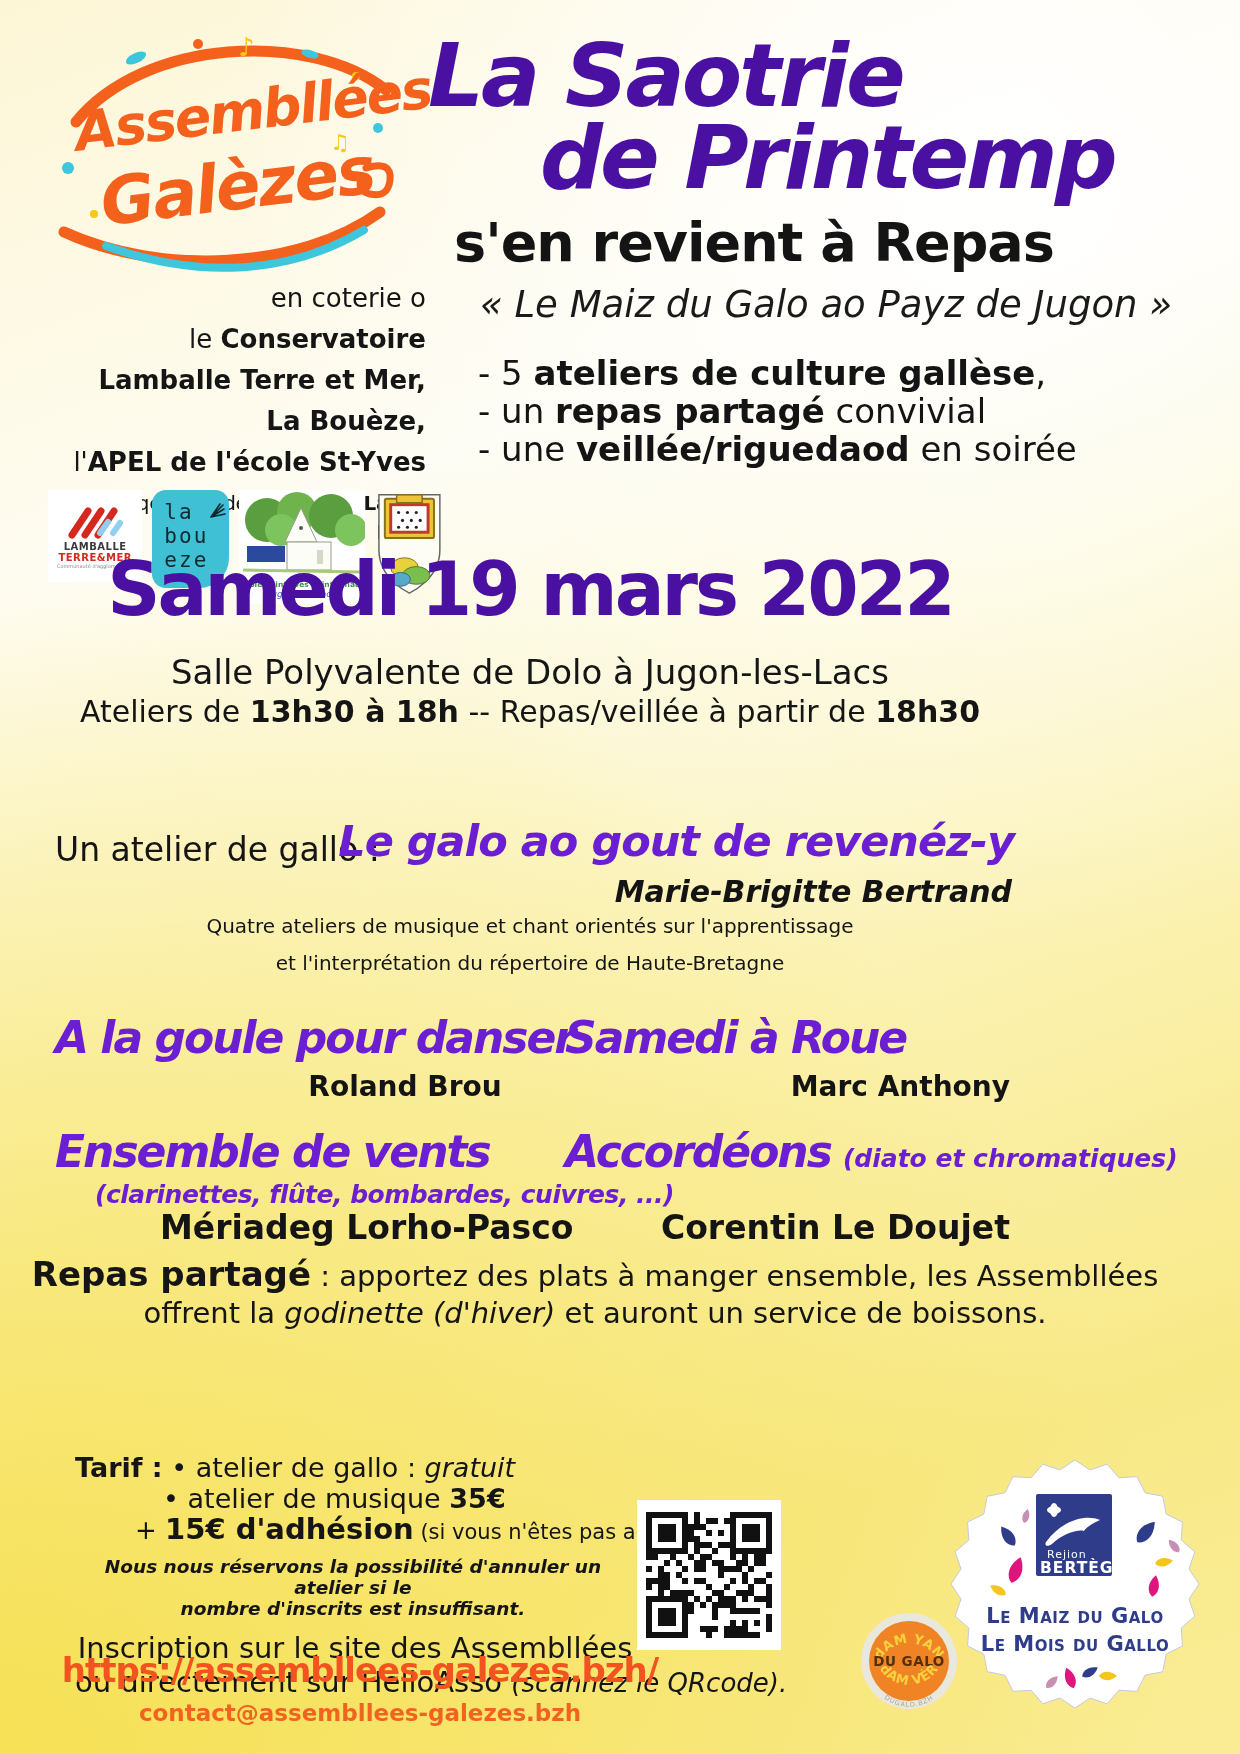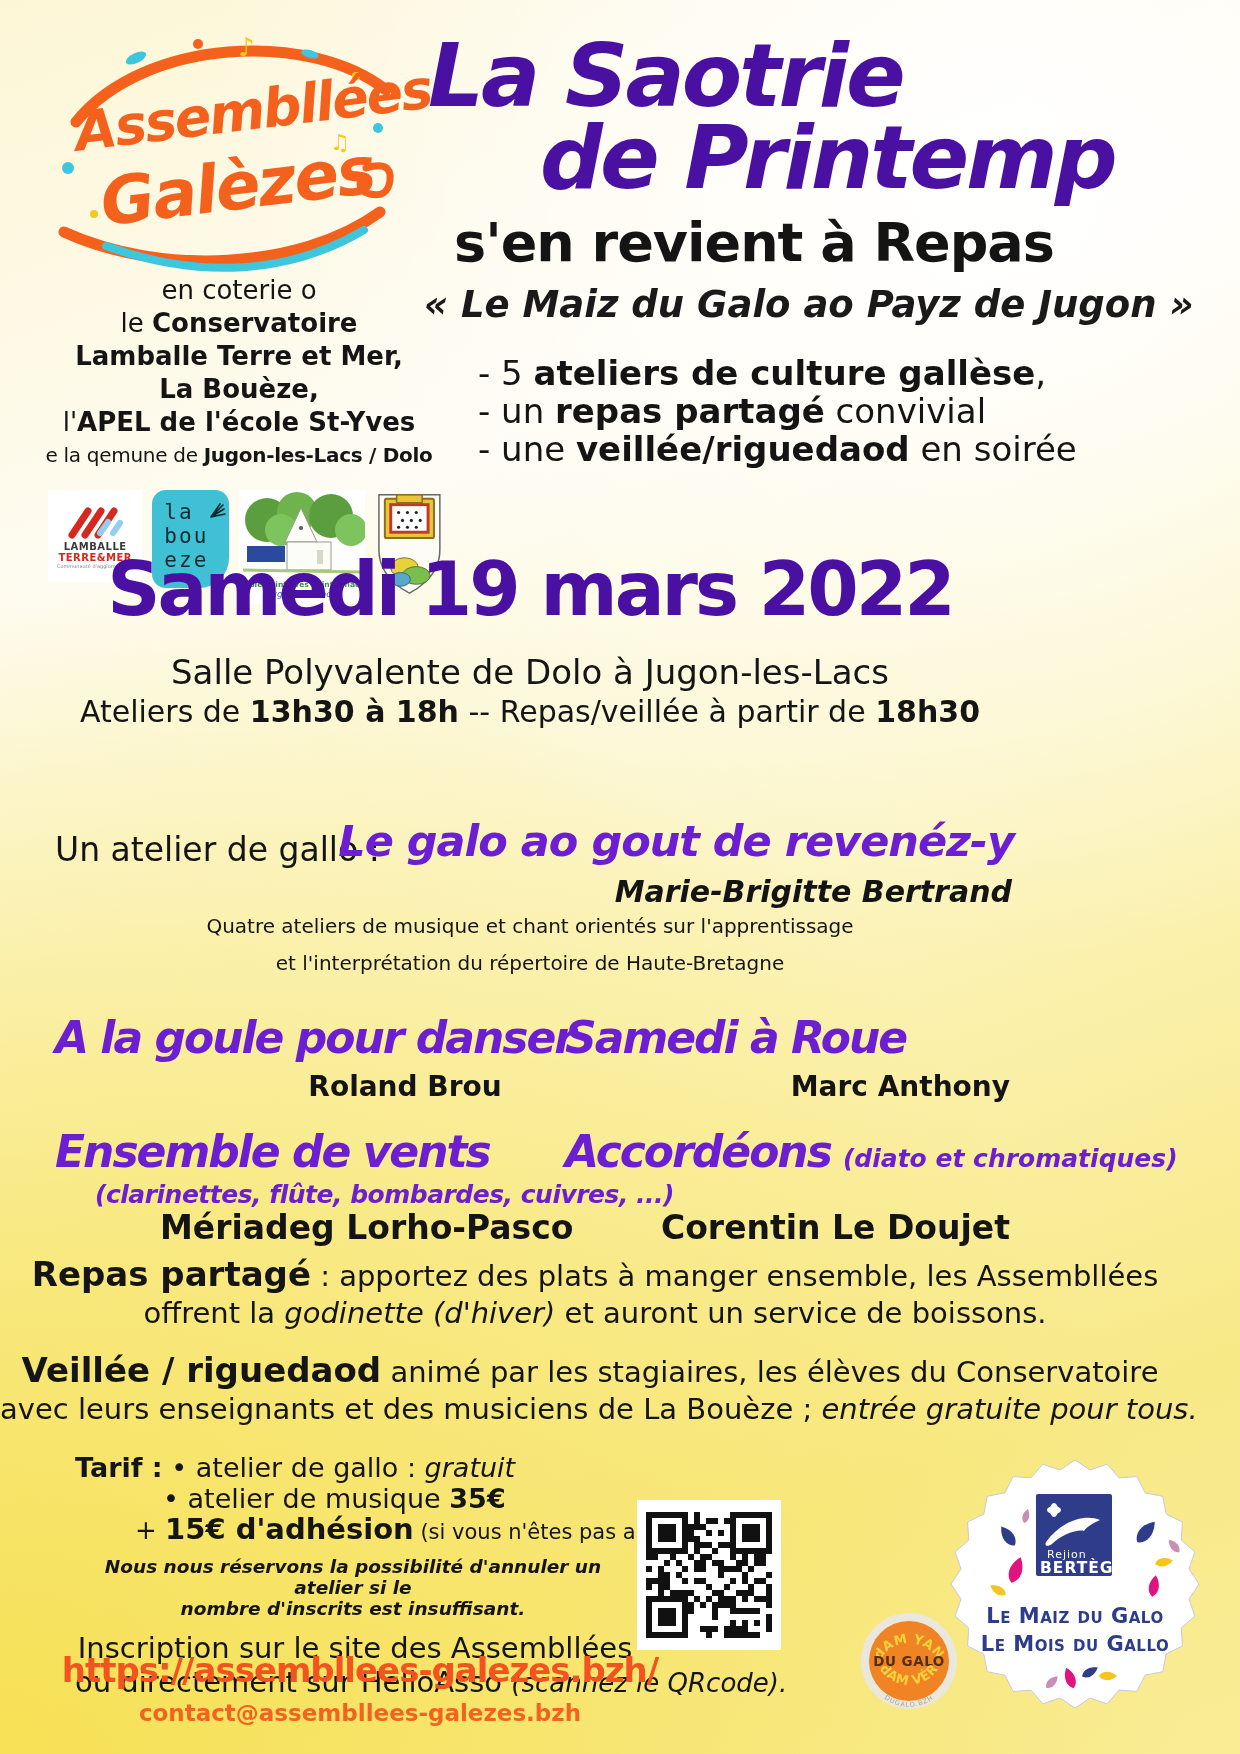--- a/index.html
+++ b/index.html
@@ -15,40 +15,40 @@
   .nowrap{white-space:nowrap;}
   .ctr{text-align:center;}
   b{font-weight:700;}
   
   .logo-block{left:48px;top:18px;width:352px;height:258px;}
   .logo-word{position:absolute;color:#f4611d;font-style:italic;font-weight:700;letter-spacing:-2px;transform:rotate(-7deg);line-height:1;}
   .logo-w1{left:26px;top:66px;font-size:54px;}
   .logo-w2{left:52px;top:136px;font-size:66px;}
   
   .partners{left:40px;top:272px;width:398px;text-align:center;}
-  .partners p{margin:4px;font-size:26px;line-height:29px;}
+  .partners p{margin:12px;font-size:26px;line-height:29px;text-align:right;}
   .partners .small{font-size:20px;letter-spacing:-0.3px;margin-top:3px;}
   
   .plogos{left:48px;top:490px;width:396px;display:flex;gap:10px;align-items:flex-start;}
   .pl-lamballe{width:96px;height:92px;background:#fff;display:flex;flex-direction:column;align-items:center;justify-content:center;}
   .pl-lamballe .l1{font-size:10px;font-weight:700;color:#3a3a3a;letter-spacing:.5px;line-height:11px;}
   .pl-lamballe .l2{font-size:10px;font-weight:700;color:#d5281e;letter-spacing:.5px;line-height:11px;}
   .pl-lamballe .l3{font-size:5px;color:#8a8a8a;line-height:7px;}
   .pl-boueze{width:78px;height:98px;background:#3fc0d4;border-radius:14px 14px 30px 14px;padding:10px 0 0 12px;box-sizing:border-box;color:#10282e;font-family:"DejaVu Sans Mono",monospace;}
   .pl-boueze div{font-size:21px;line-height:24px;letter-spacing:2px;}
   .pl-ecole{width:126px;height:114px;background:#fff;text-align:center;}
   .pl-ecole .c1{font-size:7.5px;color:#3f8f3f;line-height:9px;font-weight:700;}
   .pl-ecole .c2{font-size:9px;color:#3a57c9;font-style:italic;line-height:10px;}
   .pl-blason{width:70px;height:108px;}
   
   .title-block{left:428px;top:30px;width:800px;color:#4a10a2;}
   .t1,.t2{font-size:88px;font-weight:700;font-style:italic;letter-spacing:-3px;line-height:92px;margin:0;}
   .t2{margin-left:112px;margin-top:-10px;}
   .t3{color:#141414;font-size:54px;font-weight:700;letter-spacing:-1px;margin:10px 0 0 26px;line-height:58px;}
-  .tq{color:#1a1a1a;font-size:37px;font-weight:700;font-style:italic;margin:12px 0 0 -4px;line-height:42px;}
+  .tq{color:#1a1a1a;font-size:37px;font-weight:400;font-style:italic;margin:12px 0 0 -4px;line-height:42px;text-align:center;}
   .bullets{margin:28px 0 0 50px;color:#141414;font-size:34px;line-height:38px;}
   
   .date-line{top:546px;left:0;width:1060px;font-size:74px;font-weight:700;color:#4a10a2;letter-spacing:-3px;}
   .venue-line{top:652px;left:0;width:1060px;font-size:34px;}
   .times-line{top:694px;left:0;width:1060px;font-size:30px;}
   .gallo-label{top:830px;left:55px;font-size:33px;}
   .gallo-title{top:816px;right:226px;font-size:43px;font-weight:700;font-style:italic;color:#6b1ed2;letter-spacing:-1px;}
   .gallo-teacher{top:874px;right:228px;font-size:30px;font-weight:700;font-style:italic;color:#141414;}
   .music-intro{top:876px;left:0;width:1060px;font-size:20px;line-height:37px;margin-top:32px;}
   .ws-title{font-size:44px;font-weight:700;font-style:italic;color:#6b1ed2;letter-spacing:-2px;}
@@ -221,24 +221,20 @@
   <div class="abs ws-sub w3s nowrap">(clarinettes, flûte, bombardes, cuivres, ...)</div>
   <div class="abs ws-name w3n nowrap">Mériadeg Lorho-Pasco</div>
   <div class="abs ws-title w4t nowrap">
     <span>Accordéons</span><span class="ws-sub">(diato et chromatiques)</span>
   </div>
   <div class="abs ws-name w4n nowrap">Corentin Le Doujet</div>
 
   <div class="abs ctr meal">
     <div class="nowrap"><span class="lead">Repas partagé</span><span> : apportez des plats à manger ensemble, les Assembllées</span></div>
     <div class="nowrap"><span>offrent la </span><i>godinette (d'hiver)</i><span> et auront un service de boissons.</span></div>
-  </div>
-  <div class="abs ctr veillee">
-    <div class="nowrap"><span class="lead">Veillée / riguedaod</span><span> animé par les stagiaires, les élèves du Conservatoire</span></div>
-    <div class="nowrap"><span>avec leurs enseignants et des musiciens de La Bouèze ;  </span><i>entrée gratuite pour tous.</i></div>
   </div>
 
   <div class="abs tarif">
     <div class="nowrap"><b>Tarif :</b><span> • atelier de gallo : </span><i>gratuit</i></div>
     <div class="ind2 nowrap"><span>• atelier de musique  </span><b>35€</b></div>
     <div class="ind3 nowrap"><span>+ </span><span class="big">15€ d'adhésion</span><span class="small"> (si vous n'êtes pas adhérent)</span></div>
     <div class="tarif-note">
       <div>Nous nous réservons la possibilité d'annuler un atelier si le</div>
       <div>nombre d'inscrits est insuffisant.</div>
     </div>

